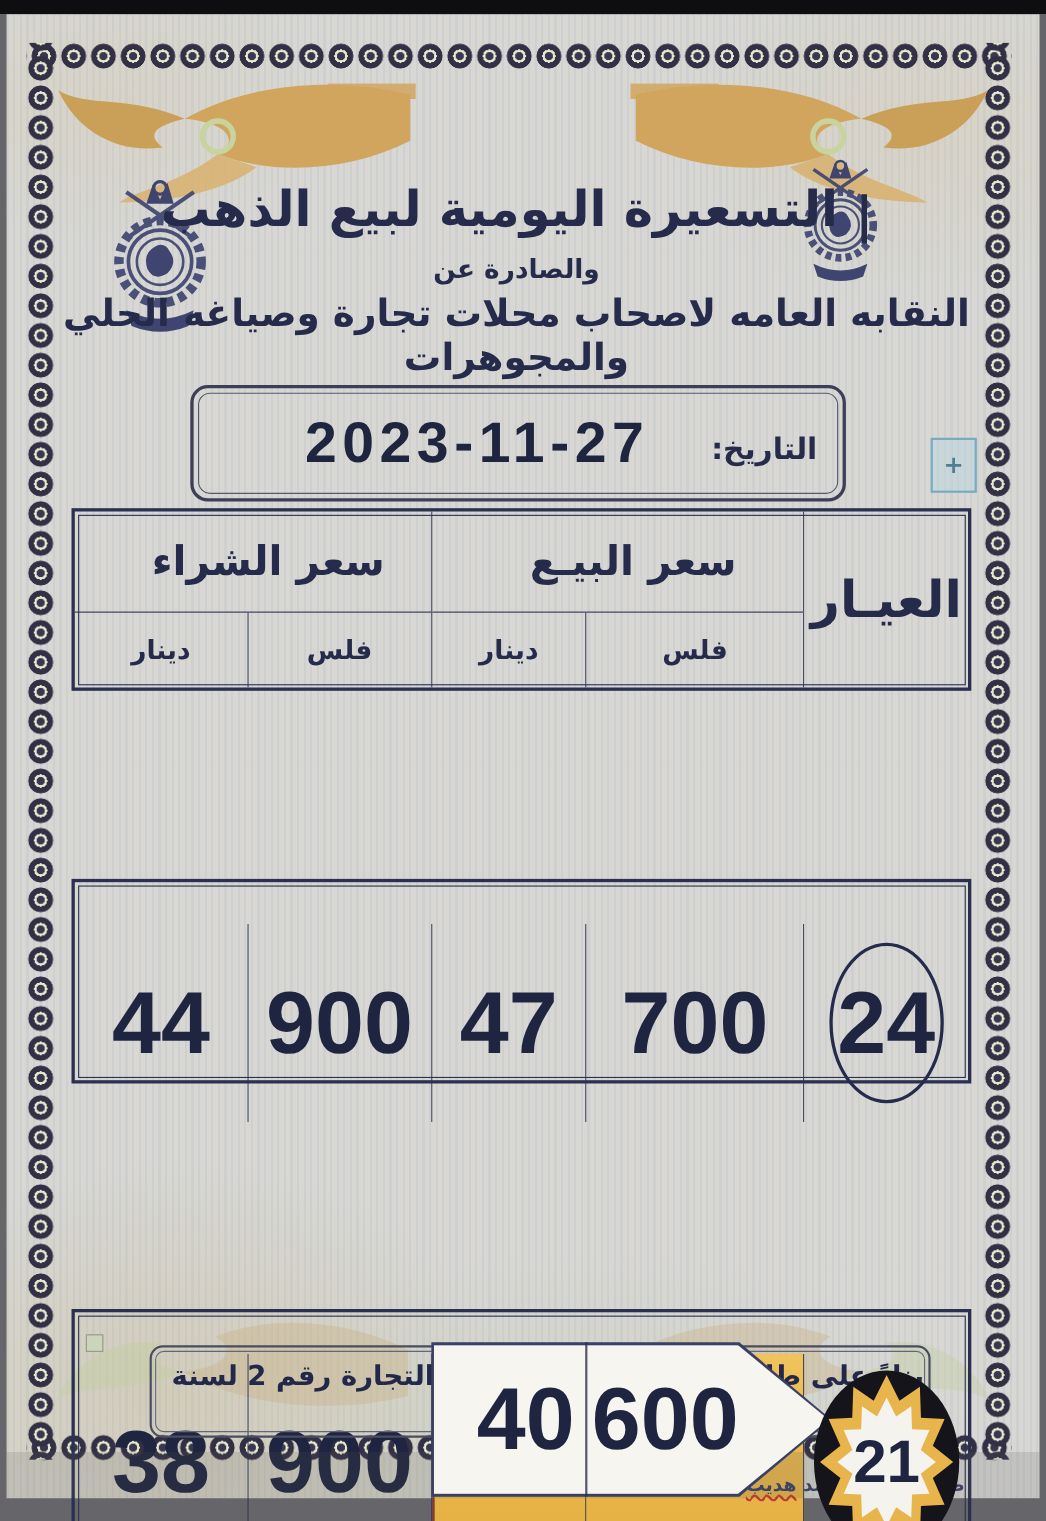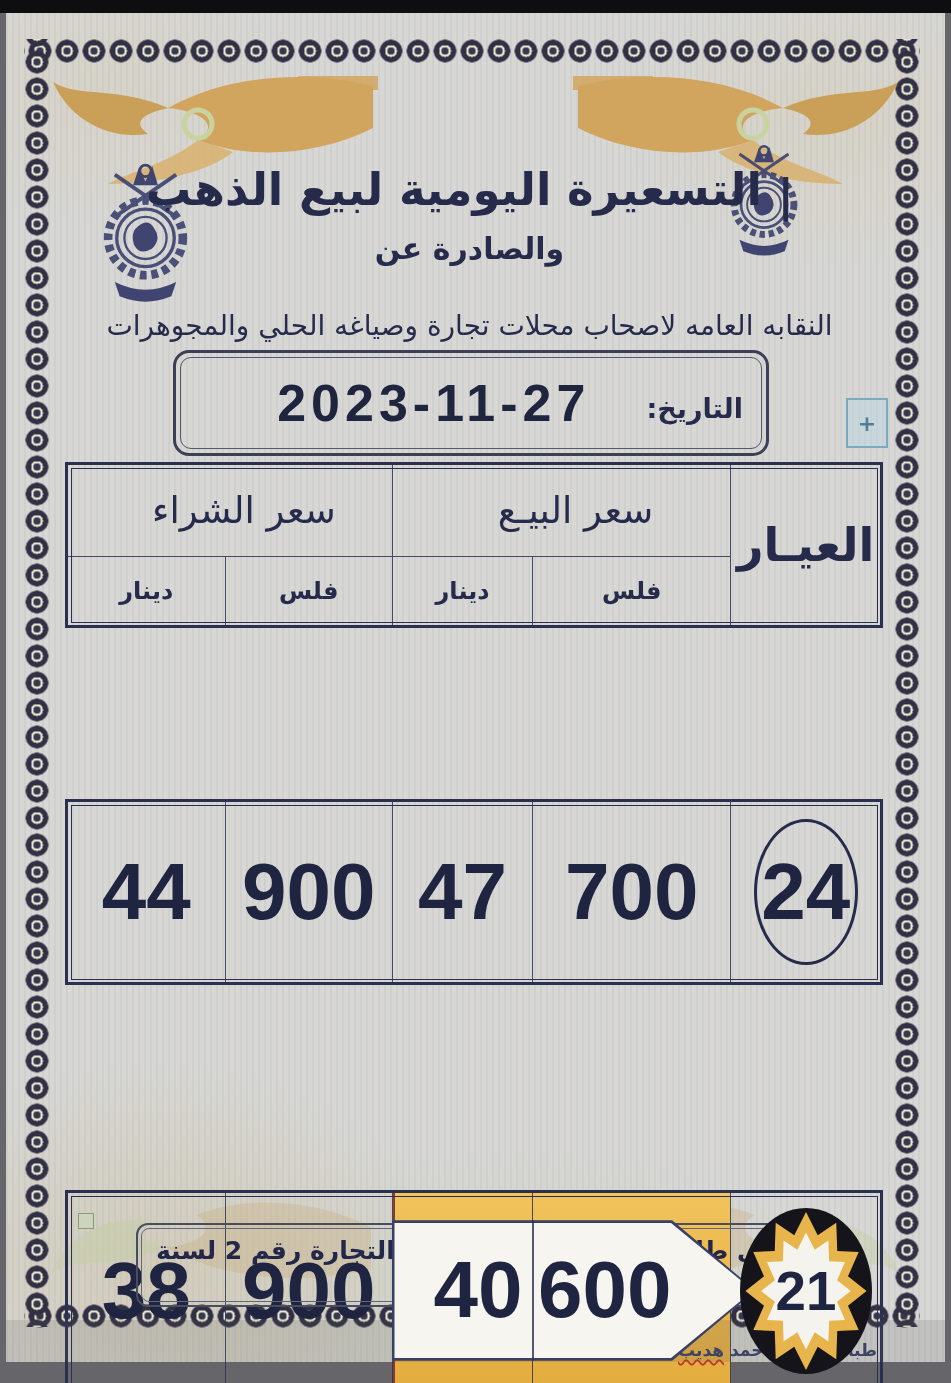--- a/index.html
+++ b/index.html
@@ -29,45 +29,45 @@
   .chain{background-image:
       radial-gradient(circle, #3b3750 0 3.5px, rgba(0,0,0,0) 4px),
       radial-gradient(circle, #e4ead0 0 6px, #332f45 6px 11px, rgba(0,0,0,0) 11.5px);
     background-size:27px 27px;background-position:center;}
   .chain.h{height:26px;background-repeat:repeat-x;}
   .chain.v{width:26px;background-repeat:repeat-y;}
   
   .t-center{left:0;right:12px;text-align:center;direction:rtl;}
   .title{top:150px;font-size:45px;font-weight:bold;letter-spacing:-1px;}
   .title .bar{display:inline-block;transform:translateY(6px);font-weight:bold;}
-  .sub1{top:218px;font-size:30px;font-weight:bold;}
-  .sub2{top:252px;font-size:28px;font-weight:normal;margin-top:44px;}
+  .sub1{top:218px;font-size:24px;font-weight:bold;}
+  .sub2{top:252px;font-size:34px;font-weight:bold;}
   .sub3{top:302px;font-size:29px;font-weight:bold;}
   
   .datebox{left:167px;top:337px;width:590px;height:100px;border:3px solid #3c3f55;
     border-radius:16px;}
   .datebox .inner{position:absolute;inset:4px;border:1.5px solid #54576d;border-radius:11px;
     display:flex;flex-direction:row-reverse;align-items:center;}
   .date-label{font-size:27px;font-weight:bold;margin:10px 18px 0 0;direction:rtl;}
   .date-value{flex:1;text-align:center;font-family:"Liberation Sans",sans-serif;
     font-weight:bold;font-size:52px;letter-spacing:5px;color:#20253f;padding-left:40px;}
   
   .frame{border:3.5px solid var(--frame);position:relative;}
   .frame::before{content:'';position:absolute;inset:2.5px;border:1.5px solid var(--frame);
     pointer-events:none;z-index:5;}
   .grid5{display:grid;width:100%;height:100%;
-    grid-template-columns:19.4% 20.6% 17.3% 24.4% 18.3%;}
+    grid-template-columns:19.4% 20.6% 17.3% 24.4% 18.3%;margin-top:38px;}
   .cell{display:flex;align-items:center;justify-content:center;position:relative;}
   .br{border-right:1.5px solid rgba(43,48,80,.85);}
   .bb{border-bottom:1.5px solid rgba(43,48,80,.85);}
   .hdr-block{left:59px;top:449px;width:812px;height:160px;}
   .hdr-grid{display:grid;width:100%;height:100%;
     grid-template-columns:19.4% 20.6% 17.3% 24.4% 18.3%;
     grid-template-rows:92px auto;}
-  .hdr-main{font-size:37px;font-weight:normal;direction:rtl;padding-left:28px;}
+  .hdr-main{font-size:37px;font-weight:bold;direction:rtl;padding-left:28px;}
   .hdr-karat{font-size:46px;font-weight:bold;direction:rtl;grid-column:5;grid-row:1/3;}
   .hdr-sub{font-size:24px;font-weight:bold;direction:rtl;}
   .row-block{left:59px;width:812px;}
   .num{font-family:"Liberation Sans",sans-serif;font-weight:bold;color:#1f2440;}
   .row24{top:620px;height:180px;}  .row24 .num{font-size:80px;}
   .row21{top:825px;height:195px;}  .row21 .num{font-size:80px;}
   .oval{width:98px;height:140px;border:3.5px solid var(--ink);border-radius:50%;
     display:flex;align-items:center;justify-content:center;font-size:54px;}
   .gold{background:linear-gradient(#f1c35c,#e3ac3e);}
   .gold-first{border-left:2px solid #8a3a2a;}

